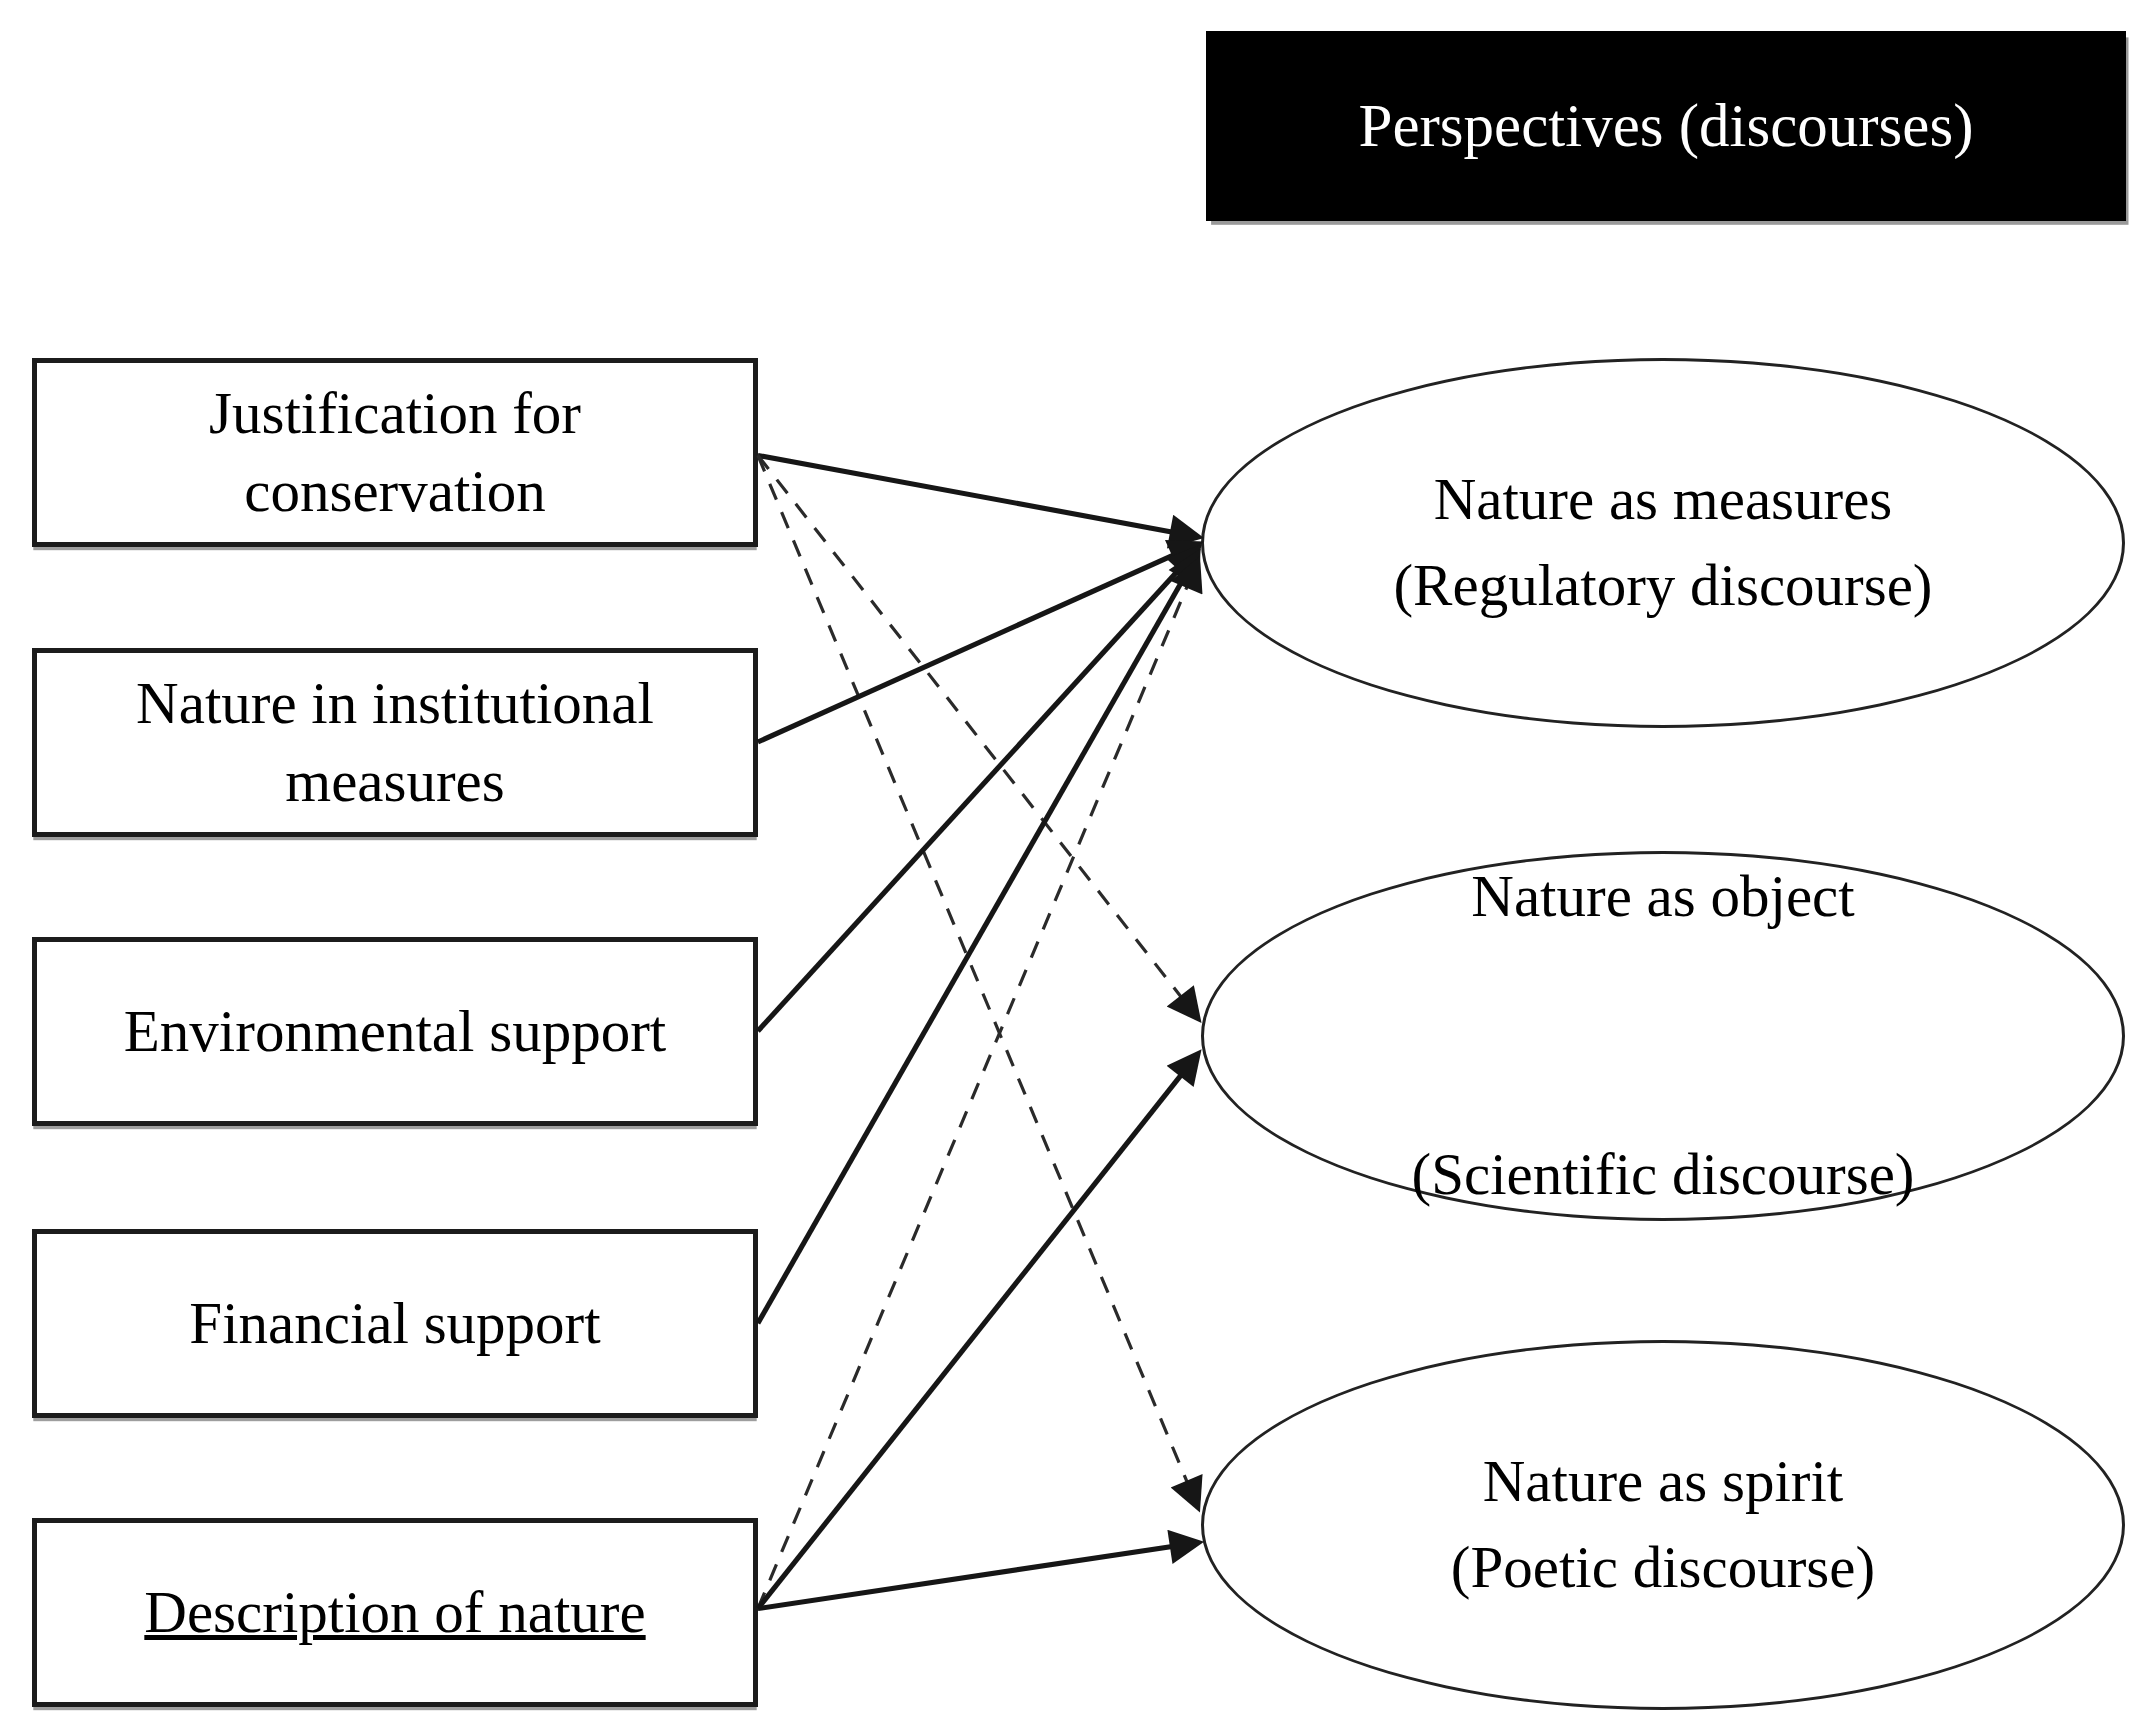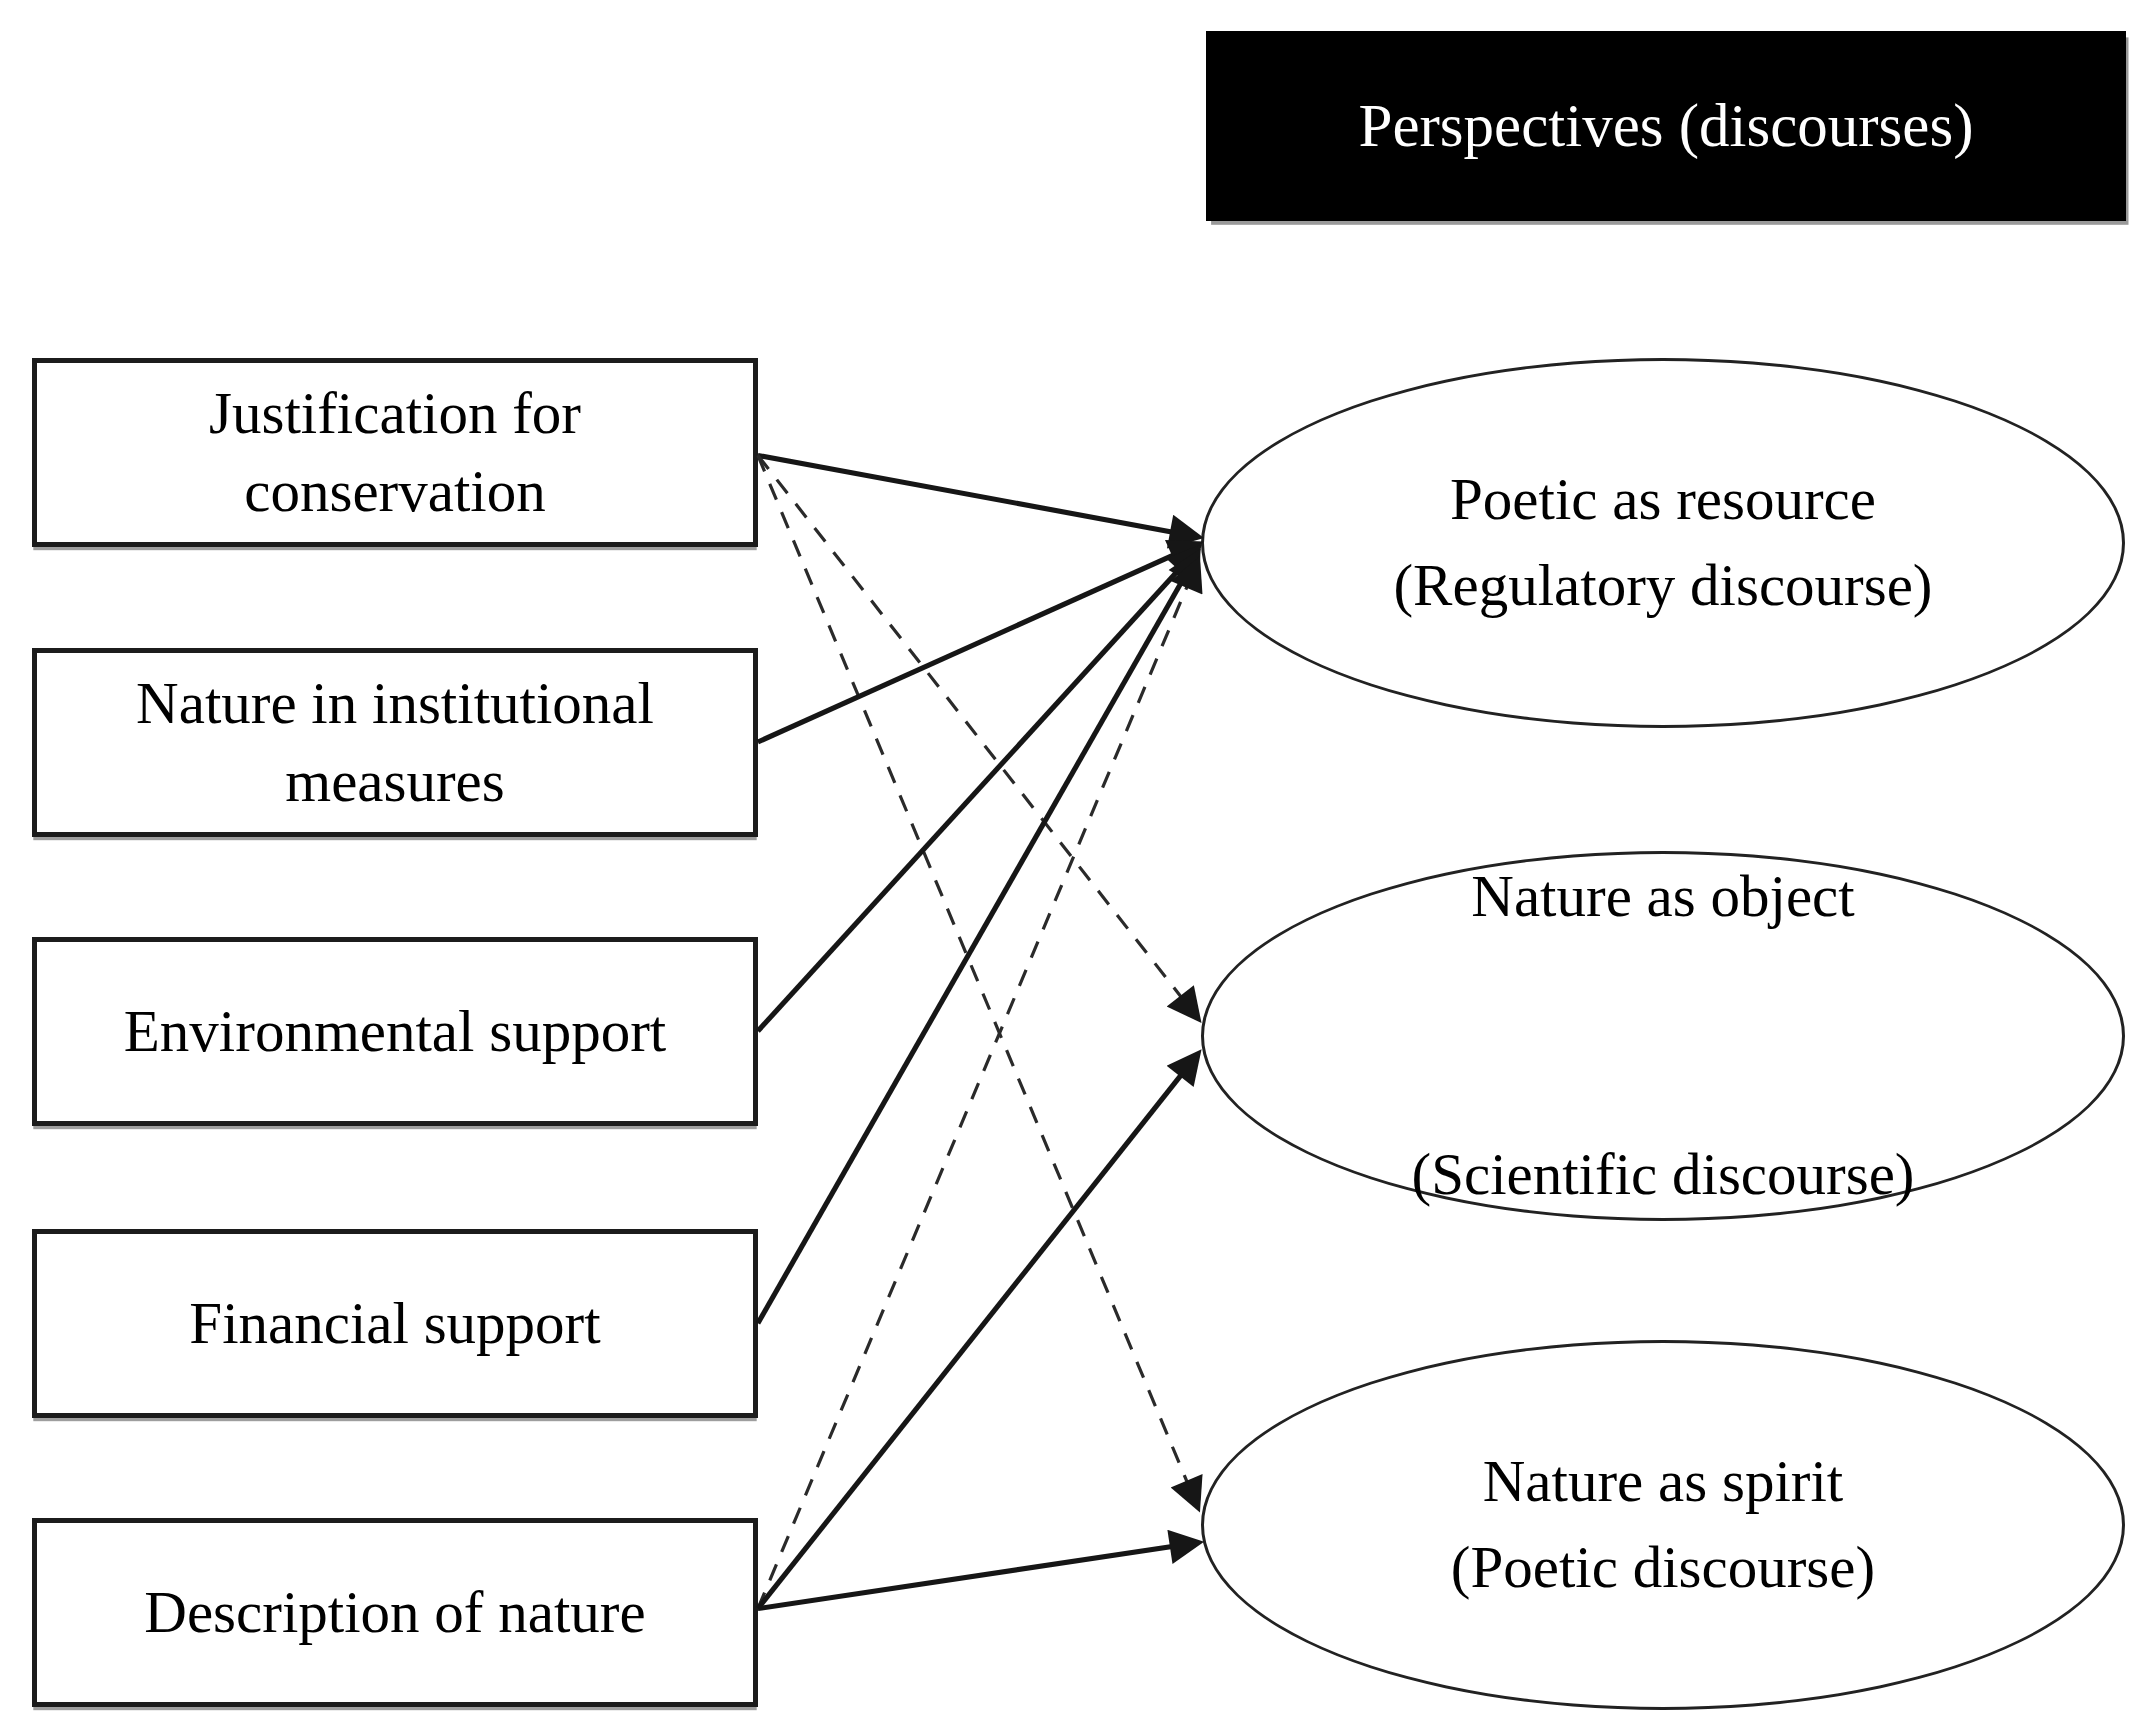--- a/index.html
+++ b/index.html
@@ -28,21 +28,21 @@
     display:flex;align-items:center;justify-content:center;
     text-align:center;
     font-size:59px;line-height:1.32;
     padding:0 22px;
     box-shadow:0 4.5px 0 -1.3px #9e9e9e;
   }
   .t0{top:358px;}
   .t1{top:648px;}
   .t2{top:937px;}
   .t3{top:1229px;}
-  .t4{top:1518px;}
+  .t4{top:1518px;text-decoration:underline;}
   .ellipse{
     position:absolute;left:1201px;width:924px;height:370px;
     background:#ffffff;
     border:3.2px solid #222;
     border-radius:50%;
     box-sizing:border-box;
     display:flex;flex-direction:column;align-items:center;justify-content:center;
     text-align:center;
     font-size:59px;line-height:1.45;
   }
@@ -74,21 +74,21 @@
     <span>Environmental support</span>
   </div>
   <div class="topic-box t3">
     <span>Financial support</span>
   </div>
   <div class="topic-box t4">
     <span>Description of nature</span>
   </div>
 
   <div class="ellipse p0">
-    <span>Poetic as resource</span>
+    <span>Nature as measures</span>
     <span>(Regulatory discourse)</span>
   </div>
   <div class="ellipse p1">
     <span>Nature as object</span>
     <span>(Scientific discourse)</span>
   </div>
   <div class="ellipse p2">
     <span>Nature as spirit</span>
     <span>(Poetic discourse)</span>
   </div>

